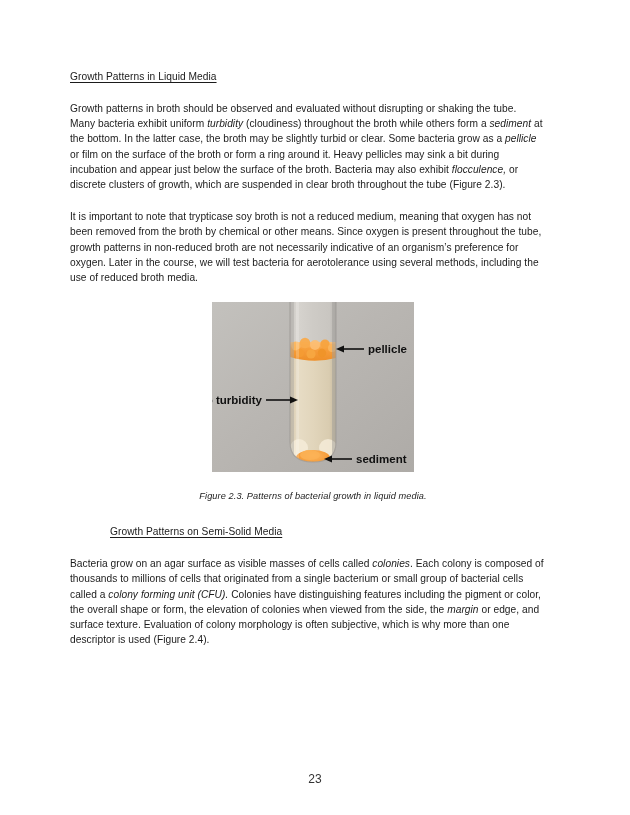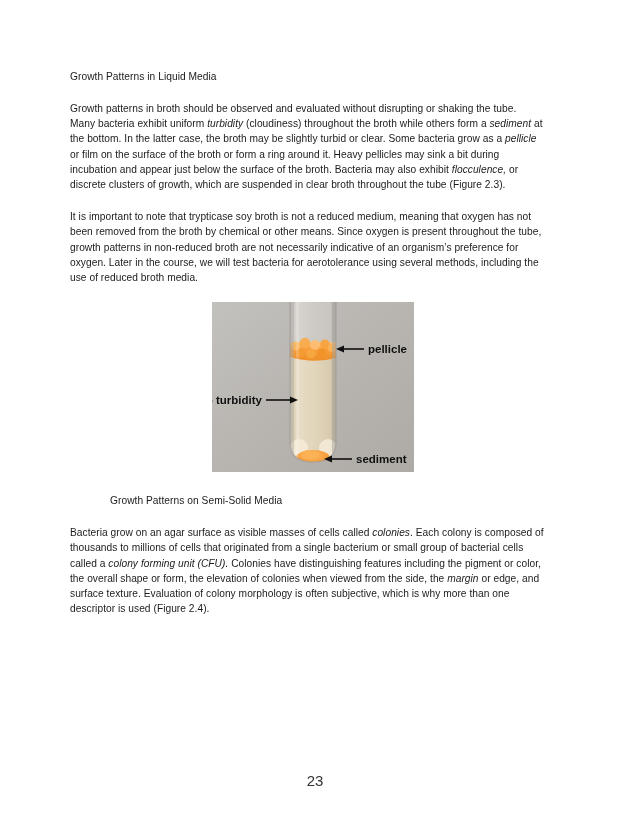--- a/index.html
+++ b/index.html
@@ -29,20 +29,21 @@
 
   h2.heading {
     font-size: 10.2px;
     font-weight: 400;
     margin: 0 0 17px 0;
     padding: 0;
     line-height: 14px;
     letter-spacing: 0.005em;
   }
   h2.heading span.u {
+    text-decoration: underline;
     text-underline-offset: 2px;
   }
 
   p.para {
     font-size: 10.2px;
     line-height: 15.2px;
     margin: 0 12px 17px 0;
     text-align: left;
     letter-spacing: 0.004em;
   }
@@ -69,21 +70,21 @@
   }
 
   .heading2-wrap { margin-top: 22px; margin-left: 40px; }
 
   .page-number {
     position: absolute;
     left: 0;
     right: 0;
     top: 772px;
     text-align: center;
-    font-size: 15px;
+    font-size: 12px;
     color: #333;
   }
   svg { display: block; }
 </style>
 </head>
 <body>
 
 <div class="page">
   <div class="content">
 
@@ -177,20 +178,21 @@
           <g>
             <line x1="140" y1="157" x2="118" y2="157" stroke="#111" stroke-width="1.6"></line>
             <polygon points="112,157 120,153.4 120,160.6" fill="#111"></polygon>
           </g>
 
           <text x="156" y="51" font-family="Liberation Sans, sans-serif" font-size="11.5" font-weight="bold" fill="#101010">pellicle</text>
           <text x="50" y="102" text-anchor="end" font-family="Liberation Sans, sans-serif" font-size="11.5" font-weight="bold" fill="#101010">no turbidity</text>
           <text x="144" y="161" font-family="Liberation Sans, sans-serif" font-size="11.5" font-weight="bold" fill="#101010">sediment</text>
         </svg>
       </div>
+      <div class="fig-caption">Figure 2.3. Patterns of bacterial growth in liquid media.</div>
     </div>
 
     <div class="heading2-wrap">
       <h2 class="heading">
         <span class="u">Growth Patterns on Semi-Solid Media</span>
       </h2>
     </div>
 
     <p class="para">Bacteria grow on an agar surface as visible masses of cells called <em>colonies</em>. Each colony is composed of thousands to millions of cells that originated from a single bacterium or small group of bacterial cells called a <em>colony forming unit (CFU).</em> Colonies have distinguishing features including the pigment or color, the overall shape or form, the elevation of colonies when viewed from the side, the <em>margin</em> or edge, and surface texture. Evaluation of colony morphology is often subjective, which is why more than one descriptor is used (Figure 2.4).</p>
 

